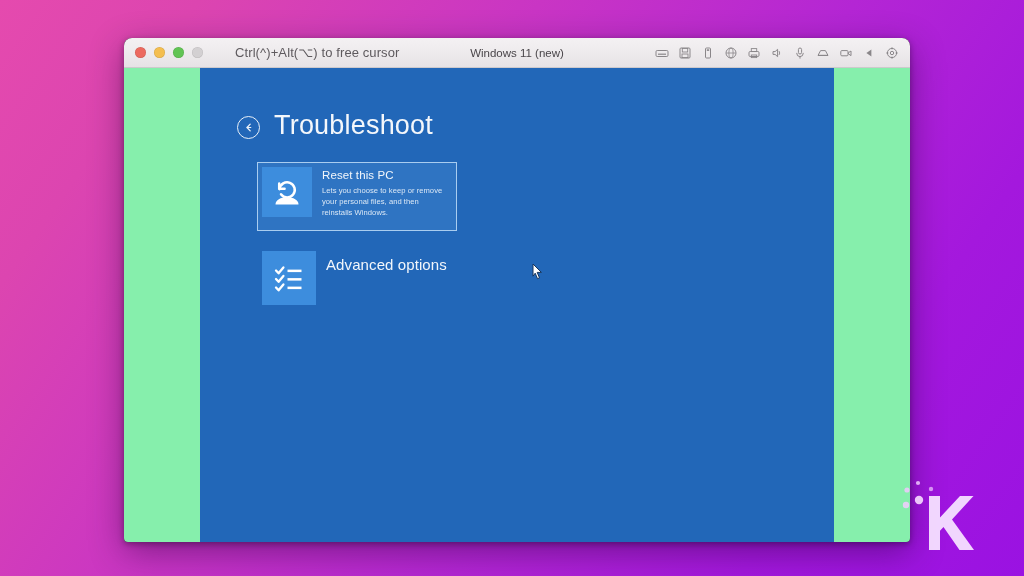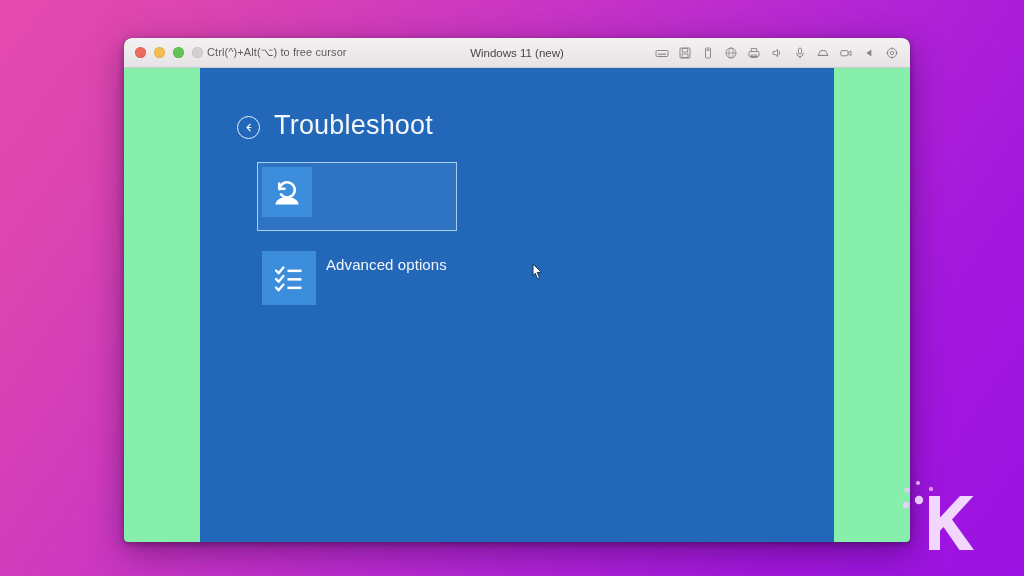--- a/index.html
+++ b/index.html
@@ -46,22 +46,22 @@
     display: flex; align-items: center; gap: 8px;
     padding-left: 11px;
   }
   .tl { width: 11px; height: 11px; border-radius: 50%; display: block; }
   .tl-red    { background: #ec6a5f; box-shadow: inset 0 0 0 .5px rgba(0,0,0,.13); }
   .tl-yellow { background: #f4be4f; box-shadow: inset 0 0 0 .5px rgba(0,0,0,.13); }
   .tl-green  { background: #61c454; box-shadow: inset 0 0 0 .5px rgba(0,0,0,.13); }
   .tl-gray   { background: #d3d0d2; box-shadow: inset 0 0 0 .5px rgba(0,0,0,.10); }
 
   #hintText {
-    margin-left: 4px;
-    font-size: 11px;
+    margin-left: 32px;
+    font-size: 13px;
     color: #5e5a5e;
     letter-spacing: .1px;
     white-space: nowrap;
   }
   #winTitle {
     position: absolute; left: 0; right: 0; top: 0; bottom: 0;
     display: flex; align-items: center; justify-content: center;
     font-size: 11.5px; color: #4a464a;
     pointer-events: none;
   }
@@ -290,20 +290,24 @@
           <div id="pageTitle">Troubleshoot</div>
         </div>
 
         <div class="tile" id="tileReset">
           <div class="tileIcon">
             <svg width="36" height="36" viewBox="0 0 36 36">
               <path d="M10.6 15.2a7.6 7.6 0 1 1 1.4 5.1" fill="none" stroke="#ffffff" stroke-width="2.5" stroke-linecap="round"></path>
               <path d="M10.2 9.4v5.4h5.4" fill="none" stroke="#ffffff" stroke-width="2.5" stroke-linecap="round" stroke-linejoin="round"></path>
               <path d="M6.5 30.5c0-4.6 5.1-7.2 11.5-7.2s11.5 2.6 11.5 7.2z" fill="#ffffff"></path>
             </svg>
+          </div>
+          <div class="tileText">
+            <div class="tileTitle">Reset this PC</div>
+            <div class="tileDesc">Lets you choose to keep or remove your personal files, and then reinstalls Windows.</div>
           </div>
         </div>
 
         <div class="tile" id="tileAdvanced">
           <div class="tileIcon">
             <svg width="38" height="38" viewBox="0 0 38 38">
               <path d="M6 11.5l2.6 2.8L13.4 8.4" fill="none" stroke="#ffffff" stroke-width="2.3" stroke-linecap="round" stroke-linejoin="round"></path>
               <path d="M6 20l2.6 2.8L13.4 16.9" fill="none" stroke="#ffffff" stroke-width="2.3" stroke-linecap="round" stroke-linejoin="round"></path>
               <path d="M6 28.5l2.6 2.8 4.8-5.9" fill="none" stroke="#ffffff" stroke-width="2.3" stroke-linecap="round" stroke-linejoin="round"></path>
               <rect x="17.5" y="10.6" width="14" height="2.5" fill="#ffffff"></rect>

